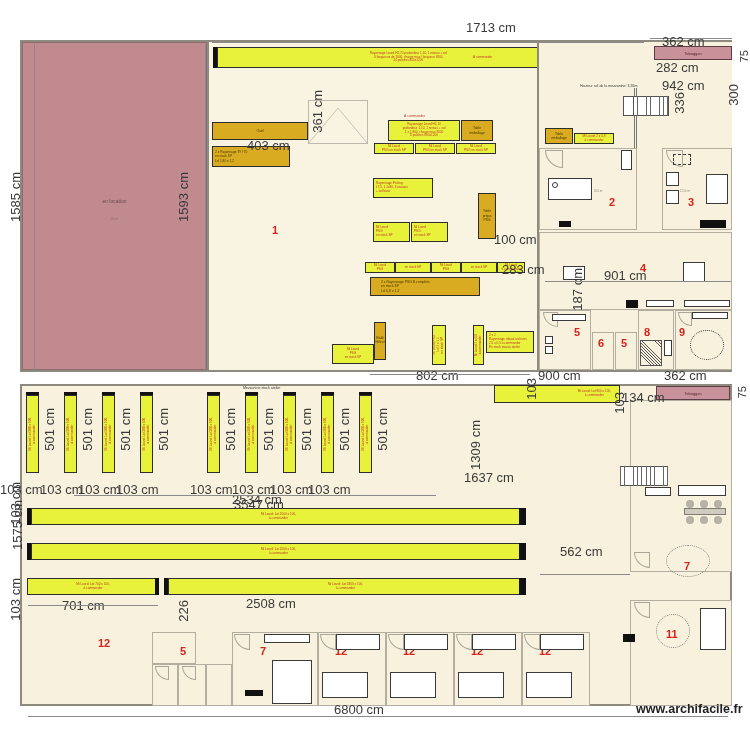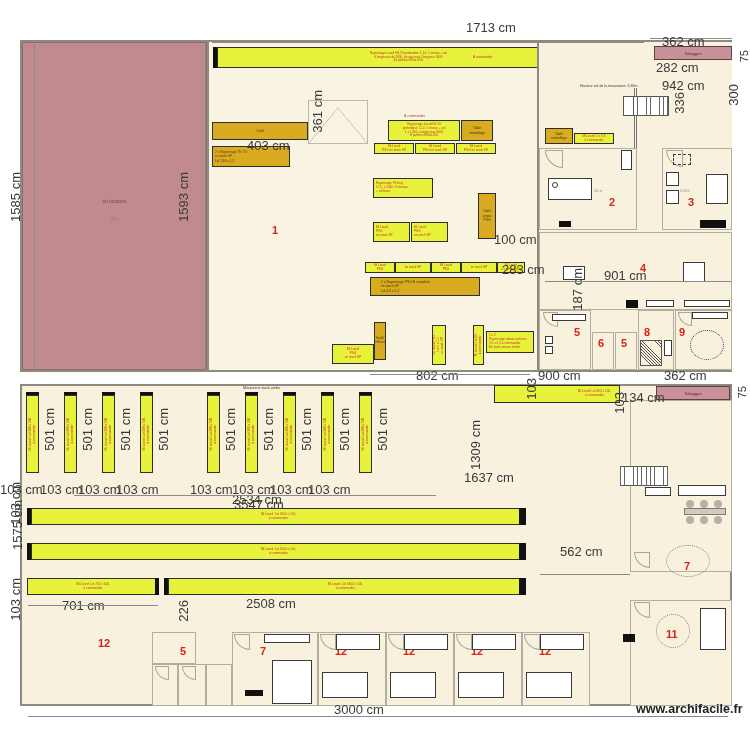--- a/index.html
+++ b/index.html
@@ -500,18 +500,18 @@
   <div class="abs dim dim-v" style="left:8px;top:578px;">103 cm</div>
 
   <div class="abs dim" style="left:560px;top:544px;">562 cm</div>
   <div class="abs dim-line" style="left:540px;top:574px;width:90px;"></div>
 
   <div class="abs dim" style="left:62px;top:598px;">701 cm</div>
   <div class="abs dim-line" style="left:28px;top:605px;width:130px;"></div>
   <div class="abs dim" style="left:246px;top:596px;">2508 cm</div>
   <div class="abs dim dim-v" style="left:176px;top:600px;">226</div>
 
-  <div class="abs dim" style="left:334px;top:702px;">3000 cm</div>
+  <div class="abs dim" style="left:334px;top:702px;">6800 cm</div>
   <div class="abs dim-line" style="left:28px;top:716px;width:700px;"></div>
 
   <div class="abs watermark" style="left:636px;top:702px;">www.archifacile.fr</div>
 
 </div>
 
 </body></html>

